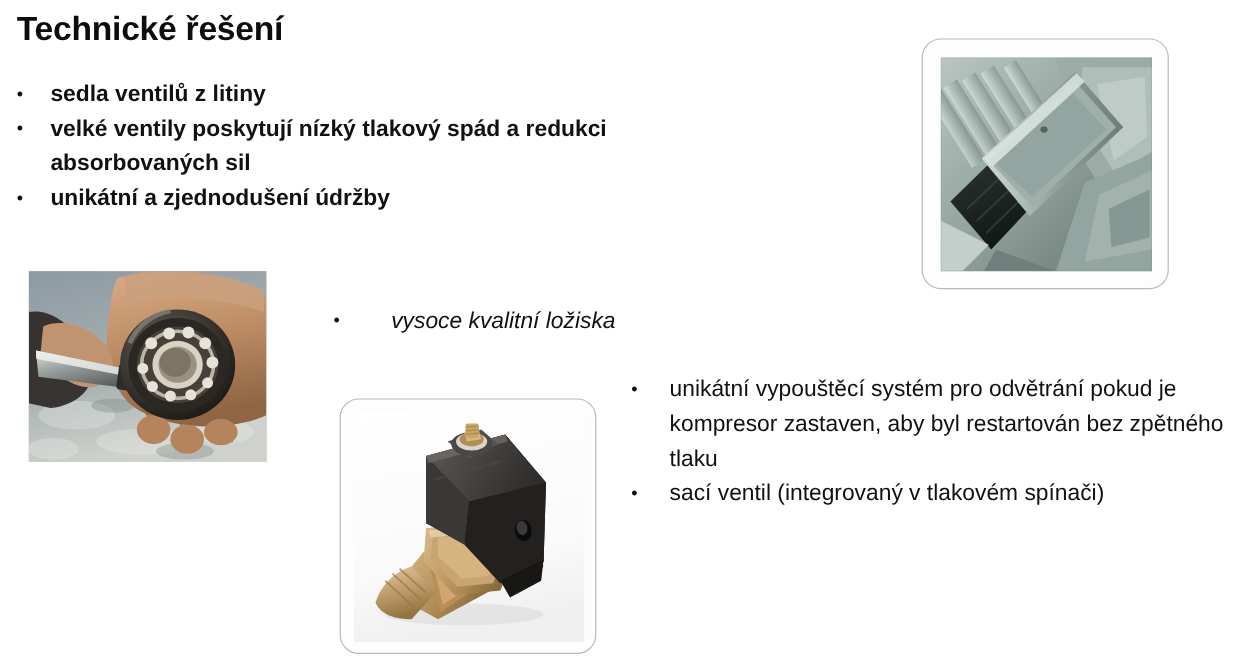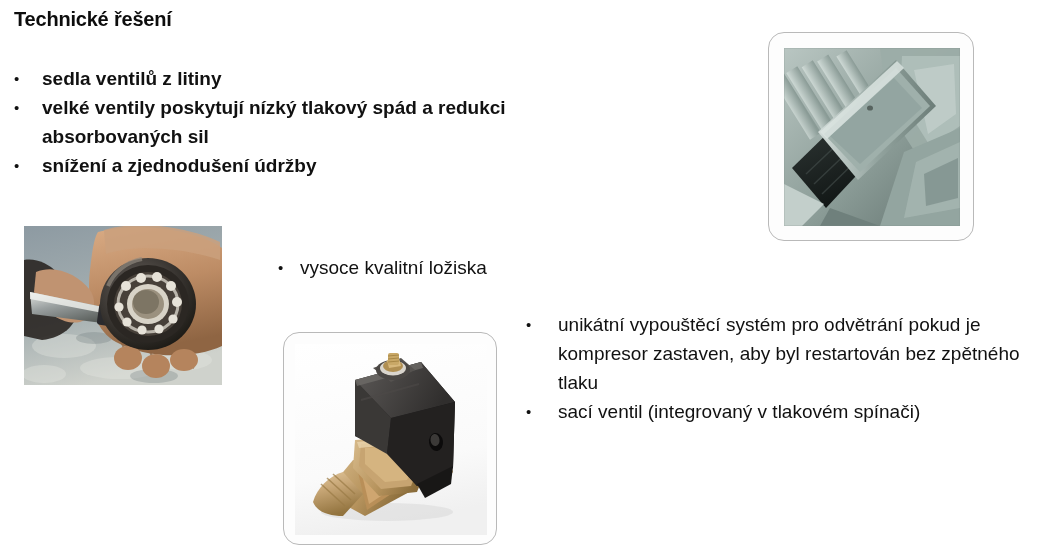--- a/index.html
+++ b/index.html
@@ -14,21 +14,21 @@
     overflow: hidden;
     font-family: "Liberation Sans", sans-serif;
     color: #000000;
   }
 
   
   .slide-title {
     position: absolute;
     left: 14px;
     top: 8px;
-    font-size: 20px;
+    font-size: 28px;
     font-weight: bold;
     letter-spacing: -0.2px;
     color: #0d0d0d;
     white-space: nowrap;
   }
 
   
   .bullet-list {
     position: absolute;
     margin: 0;
@@ -60,21 +60,21 @@
   #list-features .bullet-dot { left: 0px; top: 0px; }
   #list-features .bullet-text { margin-left: 28px; font-weight: bold; }
 
   
   #list-bearings {
     left: 278px;
     top: 253px;
     width: 320px;
   }
   #list-bearings .bullet-dot { left: 0px; top: 0px; }
-  #list-bearings .bullet-text { margin-left: 22px; }
+  #list-bearings .bullet-text { margin-left: 48px; font-style: italic; }
 
   
   #list-valve {
     left: 526px;
     top: 310px;
     width: 500px;
   }
   #list-valve .bullet-dot { left: 0px; top: 0px; }
   #list-valve .bullet-text { margin-left: 32px; }
 
@@ -144,21 +144,21 @@
   <li class="bullet-item">
     <span class="bullet-dot">•</span>
     <span class="bullet-text">sedla ventilů z litiny</span>
   </li>
   <li class="bullet-item">
     <span class="bullet-dot">•</span>
     <span class="bullet-text">velké ventily poskytují nízký tlakový spád a redukci absorbovaných sil</span>
   </li>
   <li class="bullet-item">
     <span class="bullet-dot">•</span>
-    <span class="bullet-text">snížení a zjednodušení údržby</span>
+    <span class="bullet-text">unikátní a zjednodušení údržby</span>
   </li>
 </ul>
 
 <ul class="bullet-list" id="list-bearings">
   <li class="bullet-item">
     <span class="bullet-dot">•</span>
     <span class="bullet-text">vysoce kvalitní ložiska</span>
   </li>
 </ul>
 

